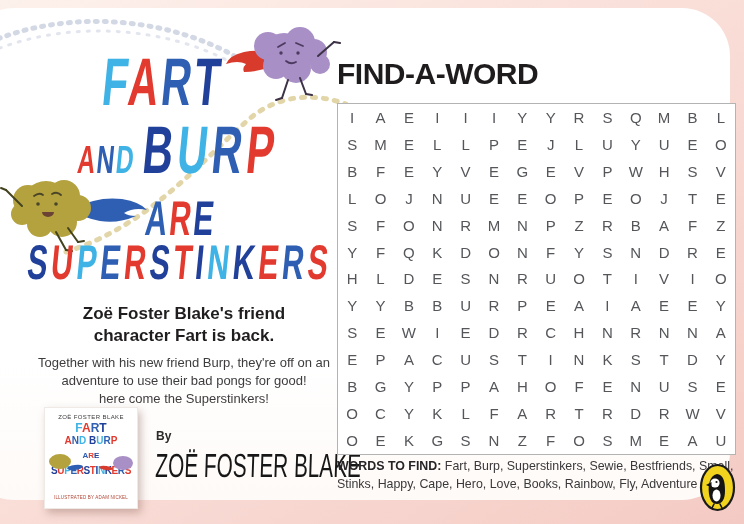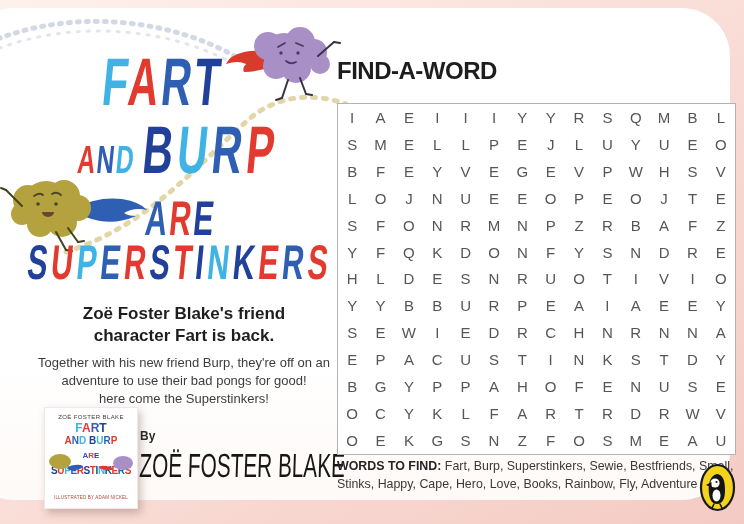--- a/index.html
+++ b/index.html
@@ -35,27 +35,27 @@
   .cover-are{top:44px;font-size:8px;font-weight:700;}
   .cover-super{top:58px;font-size:10px;font-weight:700;letter-spacing:-.4px;}
   .cover-illus{top:88px;font-size:4.5px;color:#b04434;letter-spacing:.2px;}
   .mini-cloud{position:absolute;border-radius:50%;}
   .mini-olive{left:4px;top:46px;width:22px;height:15px;background:#b4a23f;}
   .mini-purple{left:68px;top:48px;width:20px;height:14px;background:#a88fc6;}
   .mini-cape{position:absolute;border-radius:50%;}
   .cape-blue{left:22px;top:57px;width:16px;height:5px;background:#2e5fb2;transform:rotate(-8deg);}
   .cape-red{left:54px;top:58px;width:14px;height:4px;background:#d83a2c;transform:rotate(8deg);}
 
-  .byline{position:absolute;left:140px;top:429px;z-index:3;}
+  .byline{position:absolute;left:156px;top:429px;z-index:3;}
   .by{display:block;font-weight:700;font-size:12px;color:#2a2a2a;}
   .by-author{font-size:26px;color:#171717;white-space:nowrap;margin-top:3px;
              transform:scale(0.8,1.28) skewX(-3deg);transform-origin:0 0;}
 
   .puzzle-heading{position:absolute;left:337px;top:57px;margin:0;z-index:3;
-                  font-size:24px;font-weight:700;letter-spacing:-.5px;color:#1f1c1d;}
+                  font-size:30px;font-weight:700;letter-spacing:-.5px;color:#1f1c1d;}
   .word-grid{position:absolute;left:337px;top:103px;width:399px;height:352px;z-index:3;
              background:#fff;border:1px solid #b3b3b3;box-sizing:border-box;
              display:grid;grid-template-columns:repeat(14,1fr);grid-template-rows:repeat(13,1fr);}
   .cell{display:flex;align-items:center;justify-content:center;
         font-size:15px;color:#54565a;}
   .words{position:absolute;left:337px;top:458px;width:398px;margin:0;z-index:3;
          font-size:12.4px;line-height:17.5px;color:#3a383a;}
   .words b{color:#262427;margin-top:36px;}
   .puffin{position:absolute;left:699px;top:463px;z-index:4;}
 </style>

